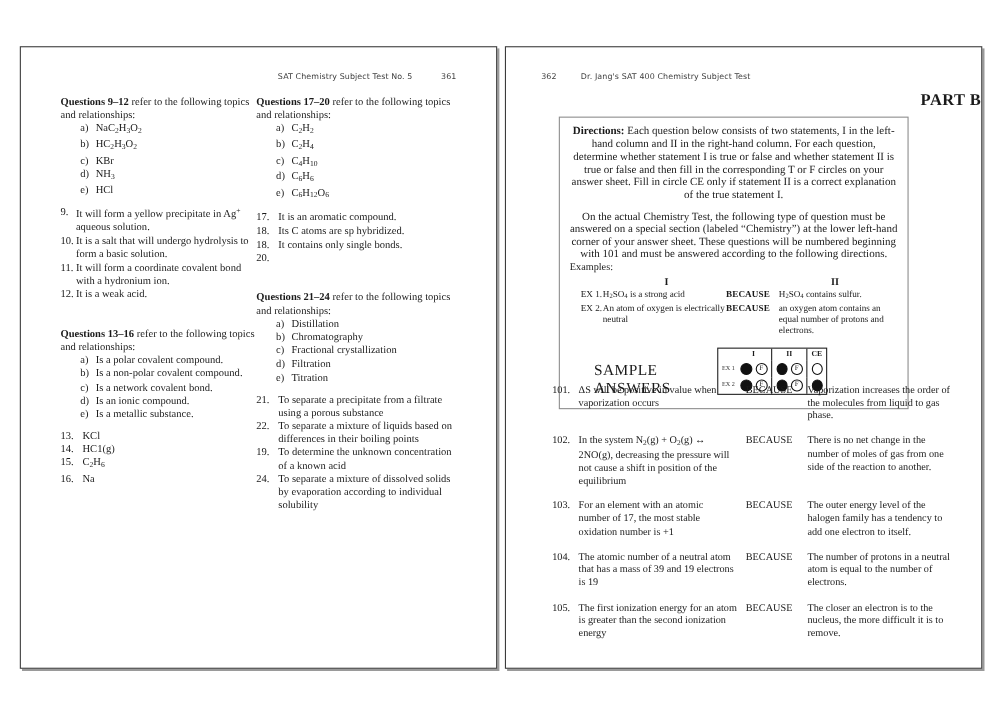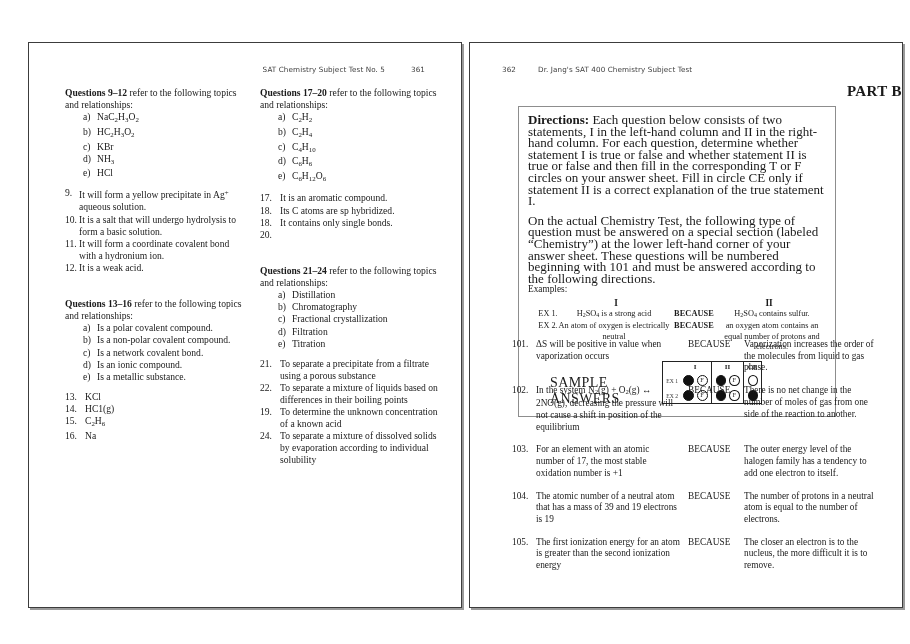--- a/index.html
+++ b/index.html
@@ -11,21 +11,20 @@
     width: 910px;
     height: 644px;
     font-family: "Liberation Serif", serif;
     color: #1a1a1a;
     overflow: hidden;
   }
   .spread {
     position: relative;
     width: 816px;
     height: 644px;
-    margin-left: 10px;
   }
   .page {
     position: absolute;
     top: 42px;
     height: 566px;
     background: #fff;
     border: 1px solid #3c3c3c;
     box-shadow: 2px 2px 0 0 #9a9a9a;
     box-sizing: border-box;
   }
@@ -53,21 +52,20 @@
   .runhead .folio-l { margin-left: 26px; }
   .runhead .folio-r { margin-right: 22px; text-align: right; }
 
   
   .cols {
     position: absolute;
     top: 44px;
     left: 36px;
     right: 22px;
     display: flex;
-    gap: 17px;
   }
   .col { width: 178px; }
 
   .grp { margin-bottom: 13px; }
   .grp-head {
     font-size: 9.6px;
     line-height: 12.2px;
     text-indent: 0;
   }
   .grp-head b { font-weight: bold; }
@@ -123,23 +121,23 @@
     position: absolute;
     left: 48px;
     top: 63px;
     width: 318px;
     border: 1px solid #8d8d8d;
     box-sizing: border-box;
     padding: 7px 9px 9px 9px;
   }
   .directions-box p {
     margin: 0 0 8px 0;
-    font-size: 13px;
+    font-size: 10px;
     line-height: 11.6px;
-    text-align: left;
+    text-align: center;
   }
   .directions-box p:last-of-type { margin-bottom: 0; }
   .directions-box b { font-weight: bold; }
 
   .examples-label {
     font-size: 9.3px;
     line-height: 11.6px;
     margin: 0 0 2px 0;
   }
   .ex-head {
@@ -149,21 +147,20 @@
     font-family: "Liberation Serif", serif;
   }
   .ex-head .h1 { width: 108px; margin-left: 34px; text-align: center; }
   .ex-head .h2 { width: 110px; margin-left: 44px; text-align: center; }
 
   .ex-row {
     display: flex;
     font-size: 8.3px;
     line-height: 10.2px;
     margin-top: 1px;
-    text-align: center;
   }
   .ex-row .ex-lab  { width: 30px; flex: 0 0 30px; padding-left: 10px; box-sizing: border-box; }
   .ex-row .ex-I    { width: 112px; flex: 0 0 112px; }
   .ex-row .ex-bec  { width: 48px; flex: 0 0 48px; font-weight: bold; letter-spacing: .1px; }
   .ex-row .ex-II   { flex: 1; }
 
   .sample-wrap {
     display: flex;
     align-items: flex-start;
     margin-top: 9px;
@@ -221,21 +218,21 @@
     font-size: 6.4px;
     line-height: 1;
   }
   .bub.filled { background: #111; color: #111; }
 
   
   .tf-list {
     position: absolute;
     left: 42px;
     right: 22px;
-    top: 296px;
+    top: 307px;
   }
   .tf-row {
     display: flex;
     font-size: 9.3px;
     line-height: 11.7px;
     margin-bottom: 11px;
   }
   .tf-num   { width: 24px; flex: 0 0 24px; }
   .tf-stmt1 { width: 152px; flex: 0 0 152px; padding-right: 8px; box-sizing: border-box; }
   .tf-bec   { width: 56px; flex: 0 0 56px; }

